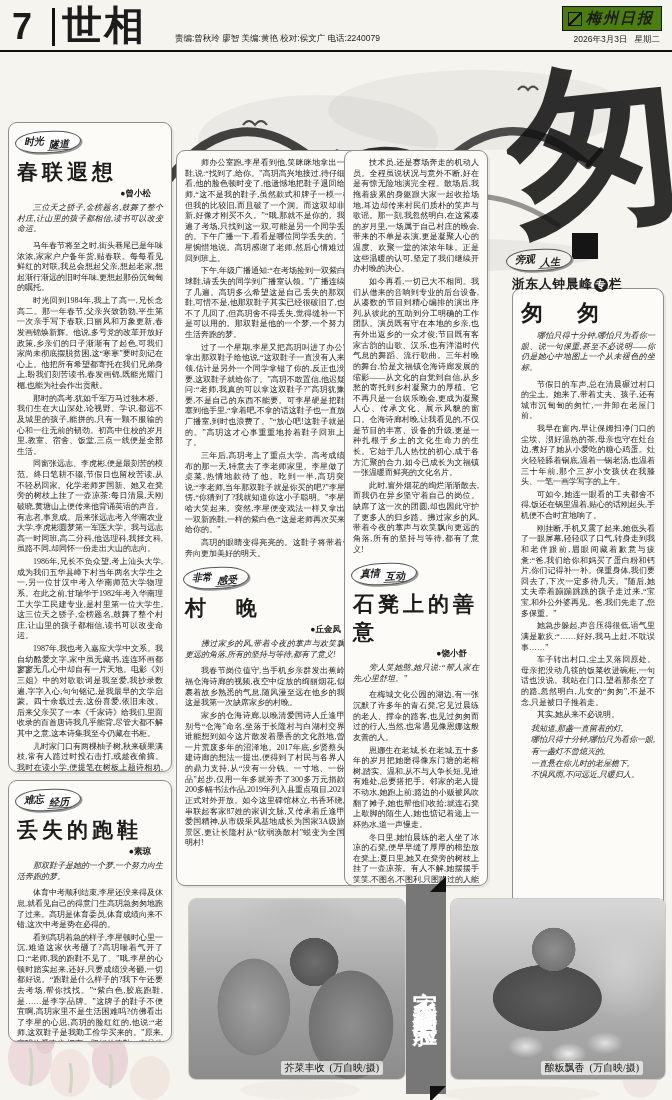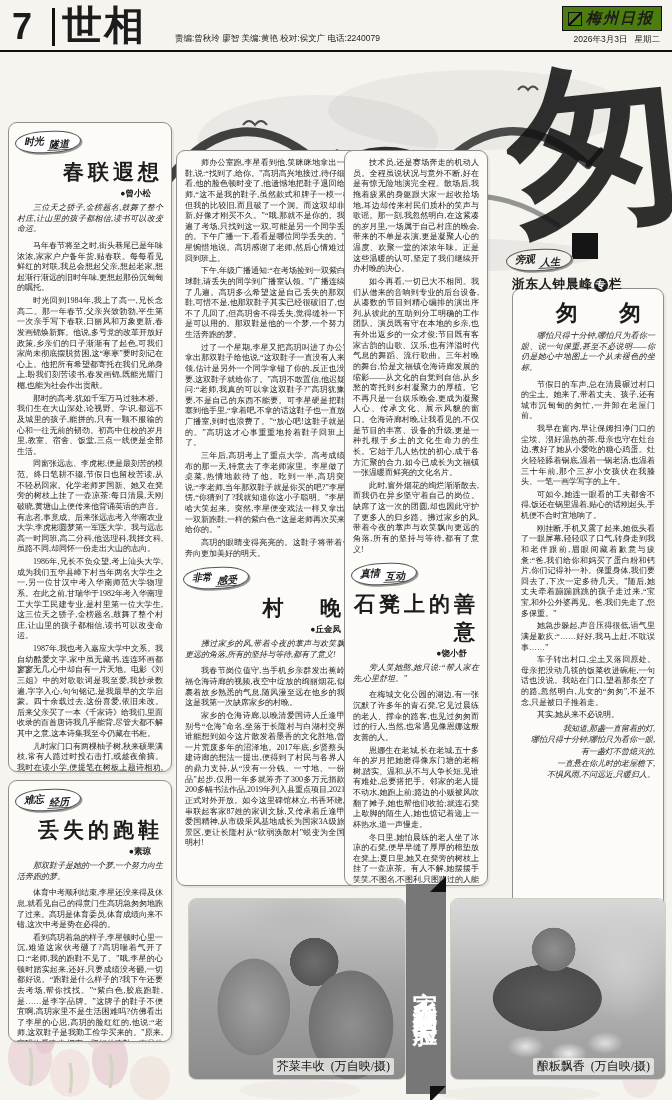--- a/index.html
+++ b/index.html
@@ -27,42 +27,42 @@
     font-size:175px;font-weight:bold;color:#141414;opacity:.88;line-height:200px;text-align:center;
     font-family:"Liberation Serif",serif;transform:rotate(-6deg);}
   .black-square{position:absolute;left:572px;top:233px;width:26px;height:26px;background:#151515;z-index:3;}
 
   
   .abox{position:absolute;border:1px solid #8f8f8f;border-radius:9px;background:#fcfbf7;
         padding:7px 8px;box-sizing:border-box;overflow:hidden;z-index:2;
         box-shadow:2px 2px 0 rgba(0,0,0,0.06);}
   .abox p{margin:0 0 2px 0;font-size:8px;line-height:1.33;text-align:justify;text-indent:2em;color:#222;}
   .intro{font-style:italic;color:#333;margin:3px 0 6px 0 !important;text-indent:2em;}
-  .atitle{text-align:right;font-weight:bold;margin:2px 0 1px 0;font-family:Liberation Mono, monospace;}
+  .atitle{text-align:left;font-weight:bold;margin:2px 0 1px 0;font-family:Liberation Sans, sans-serif;}
   .t-big{font-size:21px;letter-spacing:4px;}
   .t-cun{font-size:21px;letter-spacing:12px;}
   .t-cong{font-size:22px;letter-spacing:14px;}
   .author{text-align:right;font-size:8.5px;padding-right:12px;margin:2px 0 3px 0;font-weight:bold;}
   .badge{display:inline-block;position:relative;border:1.2px solid #555;border-radius:50% 50% 50% 50%/60% 60% 60% 60%;
          padding:2px 12px 4px 8px;font-size:10px;font-style:italic;font-weight:bold;
          font-family:"Liberation Sans",sans-serif;background:#fff;
          box-shadow:1.5px 1.5px 0 #999;margin:0 0 3px -2px;transform:rotate(-3deg);}
   .badge .b2{position:relative;top:4px;left:3px;border-bottom:1px solid #555;padding:0 2px;}
   .sep-gap{height:5px;}
 
   
   .col-banner{display:block;margin:2px 0 3px 4px;font-size:12.5px;font-weight:bold;letter-spacing:1px;
      font-family:"Liberation Sans",sans-serif;}
   .col-banner .circle{display:inline-block;width:14px;height:14px;border-radius:50%;background:#222;color:#fff;
      font-size:10px;line-height:14px;text-align:center;margin:0 1px;}
-  .poem div{font-size:8px;font-style:italic;line-height:1.45;color:#222;text-align:right;margin-left:10px;}
+  .poem div{font-size:8px;font-style:italic;line-height:1.45;color:#222;text-align:left;margin-left:10px;}
 
   
   .photo{position:absolute;border-radius:8px;overflow:hidden;z-index:2;border:1px solid #cfcdc6;}
-  .photo .caption{position:absolute;right:11px;bottom:4px;font-size:12px;color:#111;
+  .photo .caption{position:absolute;right:22px;bottom:4px;font-size:10px;color:#111;
       background:rgba(245,245,240,0.75);padding:0 4px;border-radius:2px;}
   .photo-left-art{width:100%;height:100%;
      background:
       radial-gradient(60px 80px at 30% 60%,#9aa394 0%,#7d8577 60%,transparent 61%),
       radial-gradient(70px 90px at 75% 70%,#8a9183 0%,#6f7568 60%,transparent 61%),
       radial-gradient(40px 40px at 58% 35%,#6e6e6e 0%,#585858 60%,transparent 61%),
       radial-gradient(90px 60px at 50% 15%,#b9b7ae 0%,transparent 70%),
       linear-gradient(180deg,#c9c7be 0%,#a7a59c 45%,#8d8b83 100%);
      filter:grayscale(1) contrast(1.05);}
   .photo-right-art{width:100%;height:100%;

